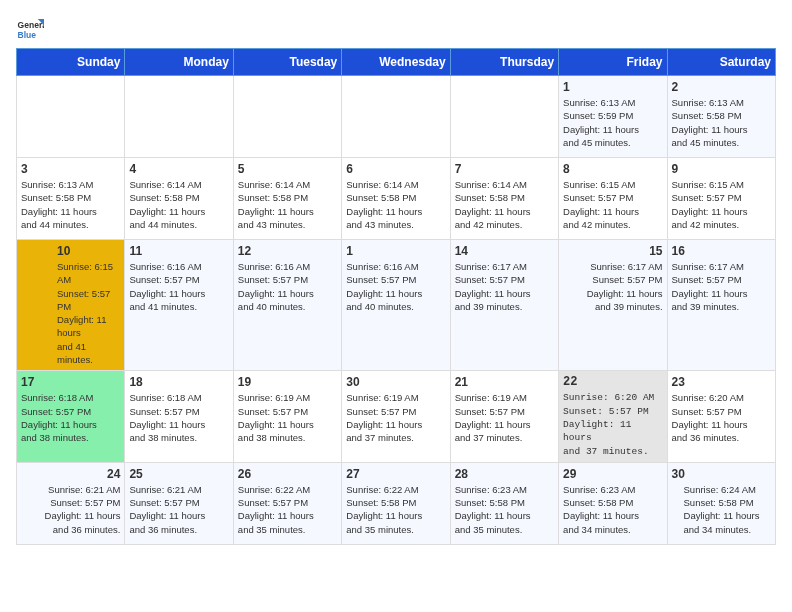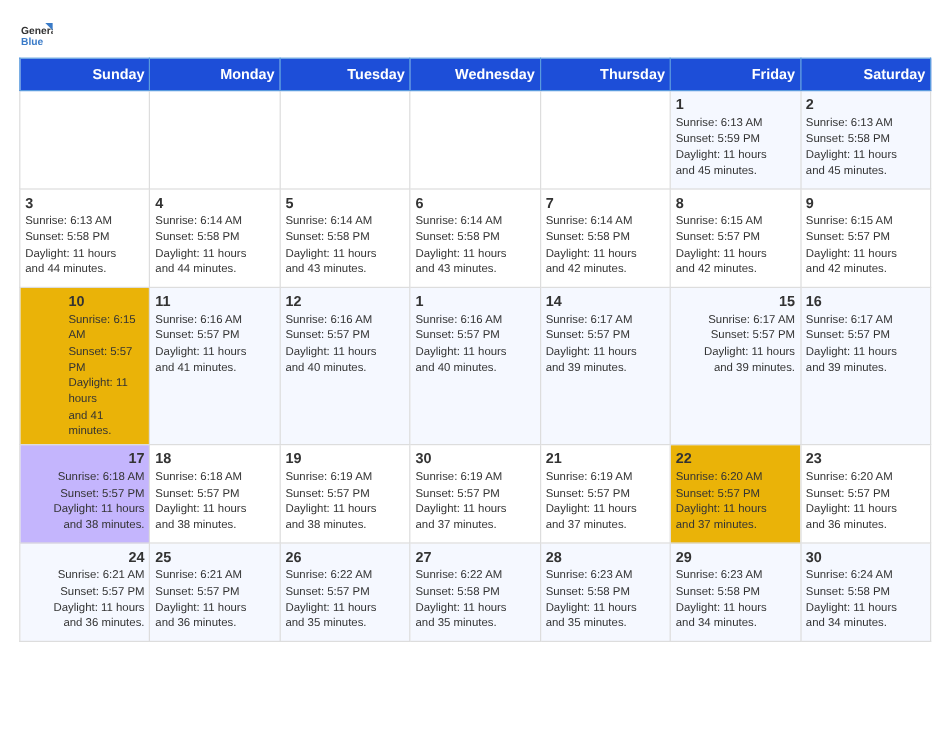--- a/index.html
+++ b/index.html
@@ -236,21 +236,21 @@
         </td>
         <td style="background: rgb(245, 248, 255);">
           <span class="day-num">16</span>
           <div class="day-info" style="white-space: pre-line;">Sunrise: 6:17 AM
 Sunset: 5:57 PM
 Daylight: 11 hours
 and 39 minutes.</div>
         </td>
       </tr>
       <tr>
-        <td style="background: #c4b5fd; text-align: right;">
+        <td style="background: #86efac;">
           <span class="day-num">17</span>
           <div class="day-info" style="white-space: pre-line;">Sunrise: 6:18 AM
 Sunset: 5:57 PM
 Daylight: 11 hours
 and 38 minutes.</div>
         </td>
         <td style="background: rgb(255, 255, 255);">
           <span class="day-num">18</span>
           <div class="day-info" style="white-space: pre-line;">Sunrise: 6:18 AM
 Sunset: 5:57 PM
@@ -271,21 +271,21 @@
 Daylight: 11 hours
 and 37 minutes.</div>
         </td>
         <td style="background: rgb(255, 255, 255);">
           <span class="day-num">21</span>
           <div class="day-info" style="white-space: pre-line;">Sunrise: 6:19 AM
 Sunset: 5:57 PM
 Daylight: 11 hours
 and 37 minutes.</div>
         </td>
-        <td style="background: #eab308;">
+        <td style="background: #e5e5e5; font-family: Liberation Mono, monospace;">
           <span class="day-num">22</span>
           <div class="day-info" style="white-space: pre-line;">Sunrise: 6:20 AM
 Sunset: 5:57 PM
 Daylight: 11 hours
 and 37 minutes.</div>
         </td>
         <td style="background: rgb(255, 255, 255);">
           <span class="day-num">23</span>
           <div class="day-info" style="white-space: pre-line;">Sunrise: 6:20 AM
 Sunset: 5:57 PM
@@ -331,20 +331,20 @@
         </td>
         <td style="background: rgb(245, 248, 255);">
           <span class="day-num">29</span>
           <div class="day-info" style="white-space: pre-line;">Sunrise: 6:23 AM
 Sunset: 5:58 PM
 Daylight: 11 hours
 and 34 minutes.</div>
         </td>
         <td style="background: rgb(245, 248, 255);">
           <span class="day-num">30</span>
-          <div class="day-info" style="white-space: pre-line;">Sunrise: 6:24 AM
+          <div class="day-info" style="white-space: pre-line; margin-left: 12px;">Sunrise: 6:24 AM
 Sunset: 5:58 PM
 Daylight: 11 hours
 and 34 minutes.</div>
         </td>
       </tr>
     </tbody>
 </table>
 
 </body></html>

